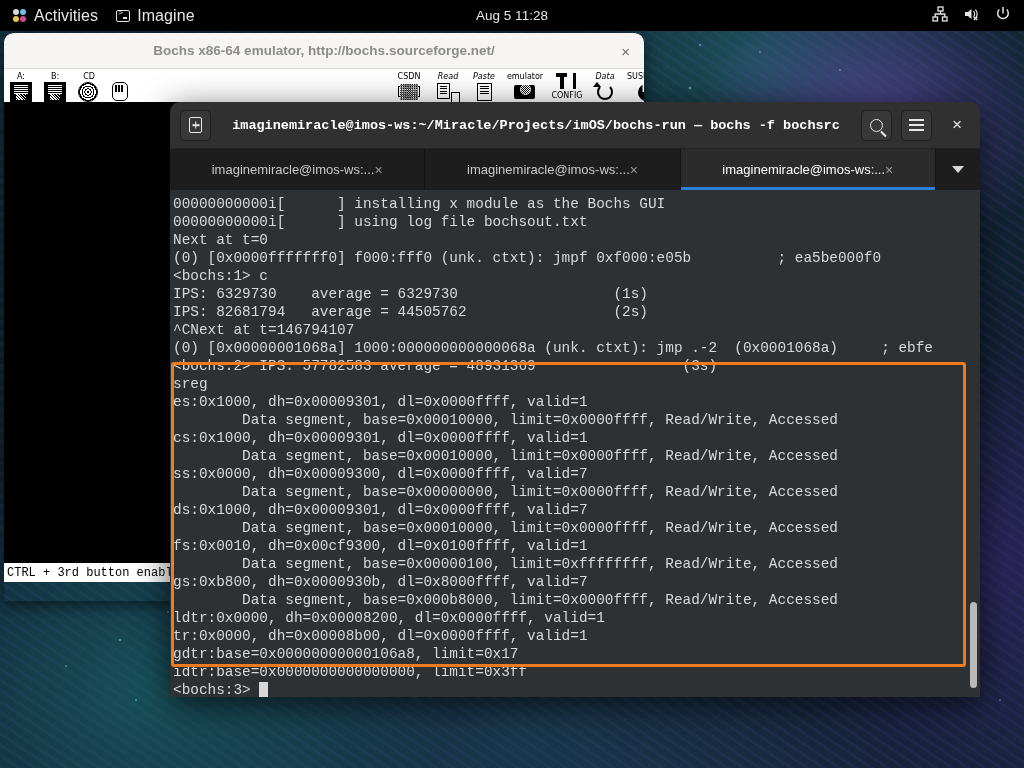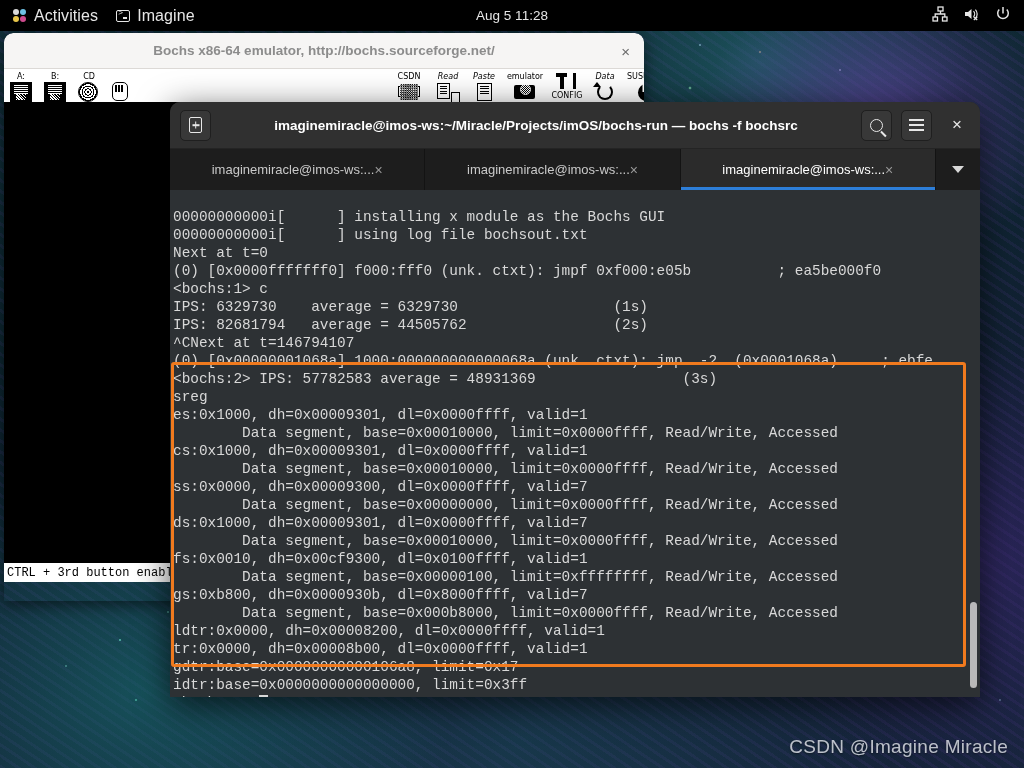--- a/index.html
+++ b/index.html
@@ -221,20 +221,21 @@
     border-radius: 10px 10px 0 0;
     overflow: hidden;
     z-index: 50;
     box-shadow: 0 8px 34px rgba(0,0,0,0.66);
   }
   .term-head {
     height: 47px; background: #303030;
     display: flex; align-items: center; padding: 0 10px;
     border-bottom: 1px solid #242424;
     position: relative;
+    font-family: Liberation Mono, monospace;
   }
   .hdr-btn {
     width: 31px; height: 31px;
     background: #383838; border: 1px solid #1f1f1f; border-radius: 5px;
     display: flex; align-items: center; justify-content: center;
     color: #e8e8e8; cursor: pointer; flex: none;
   }
   .hdr-title {
     flex: 1; text-align: center; color: #ffffff;
     font-size: 13.5px; font-weight: bold; padding: 0 8px;
@@ -307,21 +308,21 @@
   }
 
   .term-body {
     position: relative;
     height: 507px;
     background: #2d3134;
     overflow: hidden;
   }
   .term-text {
     position: absolute; left: 0; top: 0;
-    padding: 18px 0 0 3px;
+    padding: 5px 0 0 3px;
     font-family: "Liberation Mono", monospace;
     font-size: 14.4px;
     line-height: 18px;
     color: #d8d8d8;
     white-space: pre;
   }
   .term-text .ln { height: 18px; }
 
   .hl-box {
     position: absolute;
@@ -531,14 +532,13 @@
 
     <div class="term-body">
       <div class="term-text" id="term-text"><div class="ln">00000000000i[      ] installing x module as the Bochs GUI</div><div class="ln">00000000000i[      ] using log file bochsout.txt</div><div class="ln">Next at t=0</div><div class="ln">(0) [0x0000fffffff0] f000:fff0 (unk. ctxt): jmpf 0xf000:e05b          ; ea5be000f0</div><div class="ln">&lt;bochs:1&gt; c</div><div class="ln">IPS: 6329730    average = 6329730                  (1s)</div><div class="ln">IPS: 82681794   average = 44505762                 (2s)</div><div class="ln">^CNext at t=146794107</div><div class="ln">(0) [0x00000001068a] 1000:000000000000068a (unk. ctxt): jmp .-2  (0x0001068a)     ; ebfe</div><div class="ln">&lt;bochs:2&gt; IPS: 57782583 average = 48931369                 (3s)</div><div class="ln">sreg</div><div class="ln">es:0x1000, dh=0x00009301, dl=0x0000ffff, valid=1</div><div class="ln">        Data segment, base=0x00010000, limit=0x0000ffff, Read/Write, Accessed</div><div class="ln">cs:0x1000, dh=0x00009301, dl=0x0000ffff, valid=1</div><div class="ln">        Data segment, base=0x00010000, limit=0x0000ffff, Read/Write, Accessed</div><div class="ln">ss:0x0000, dh=0x00009300, dl=0x0000ffff, valid=7</div><div class="ln">        Data segment, base=0x00000000, limit=0x0000ffff, Read/Write, Accessed</div><div class="ln">ds:0x1000, dh=0x00009301, dl=0x0000ffff, valid=7</div><div class="ln">        Data segment, base=0x00010000, limit=0x0000ffff, Read/Write, Accessed</div><div class="ln">fs:0x0010, dh=0x00cf9300, dl=0x0100ffff, valid=1</div><div class="ln">        Data segment, base=0x00000100, limit=0xffffffff, Read/Write, Accessed</div><div class="ln">gs:0xb800, dh=0x0000930b, dl=0x8000ffff, valid=7</div><div class="ln">        Data segment, base=0x000b8000, limit=0x0000ffff, Read/Write, Accessed</div><div class="ln">ldtr:0x0000, dh=0x00008200, dl=0x0000ffff, valid=1</div><div class="ln">tr:0x0000, dh=0x00008b00, dl=0x0000ffff, valid=1</div><div class="ln">gdtr:base=0x00000000000106a8, limit=0x17</div><div class="ln">idtr:base=0x0000000000000000, limit=0x3ff</div><div class="ln">&lt;bochs:3&gt; <span style="display: inline-block; width: 9px; height: 15px; background: rgb(216, 216, 216); vertical-align: -3px;"></span></div></div>
       <div class="hl-box"></div>
       <div class="scroll-track">
         <div class="scroll-thumb"></div>
       </div>
     </div>
   </div>
 
-  <div class="watermark">CSDN @Imagine Miracle</div>
 </div>
 
 </body></html>

